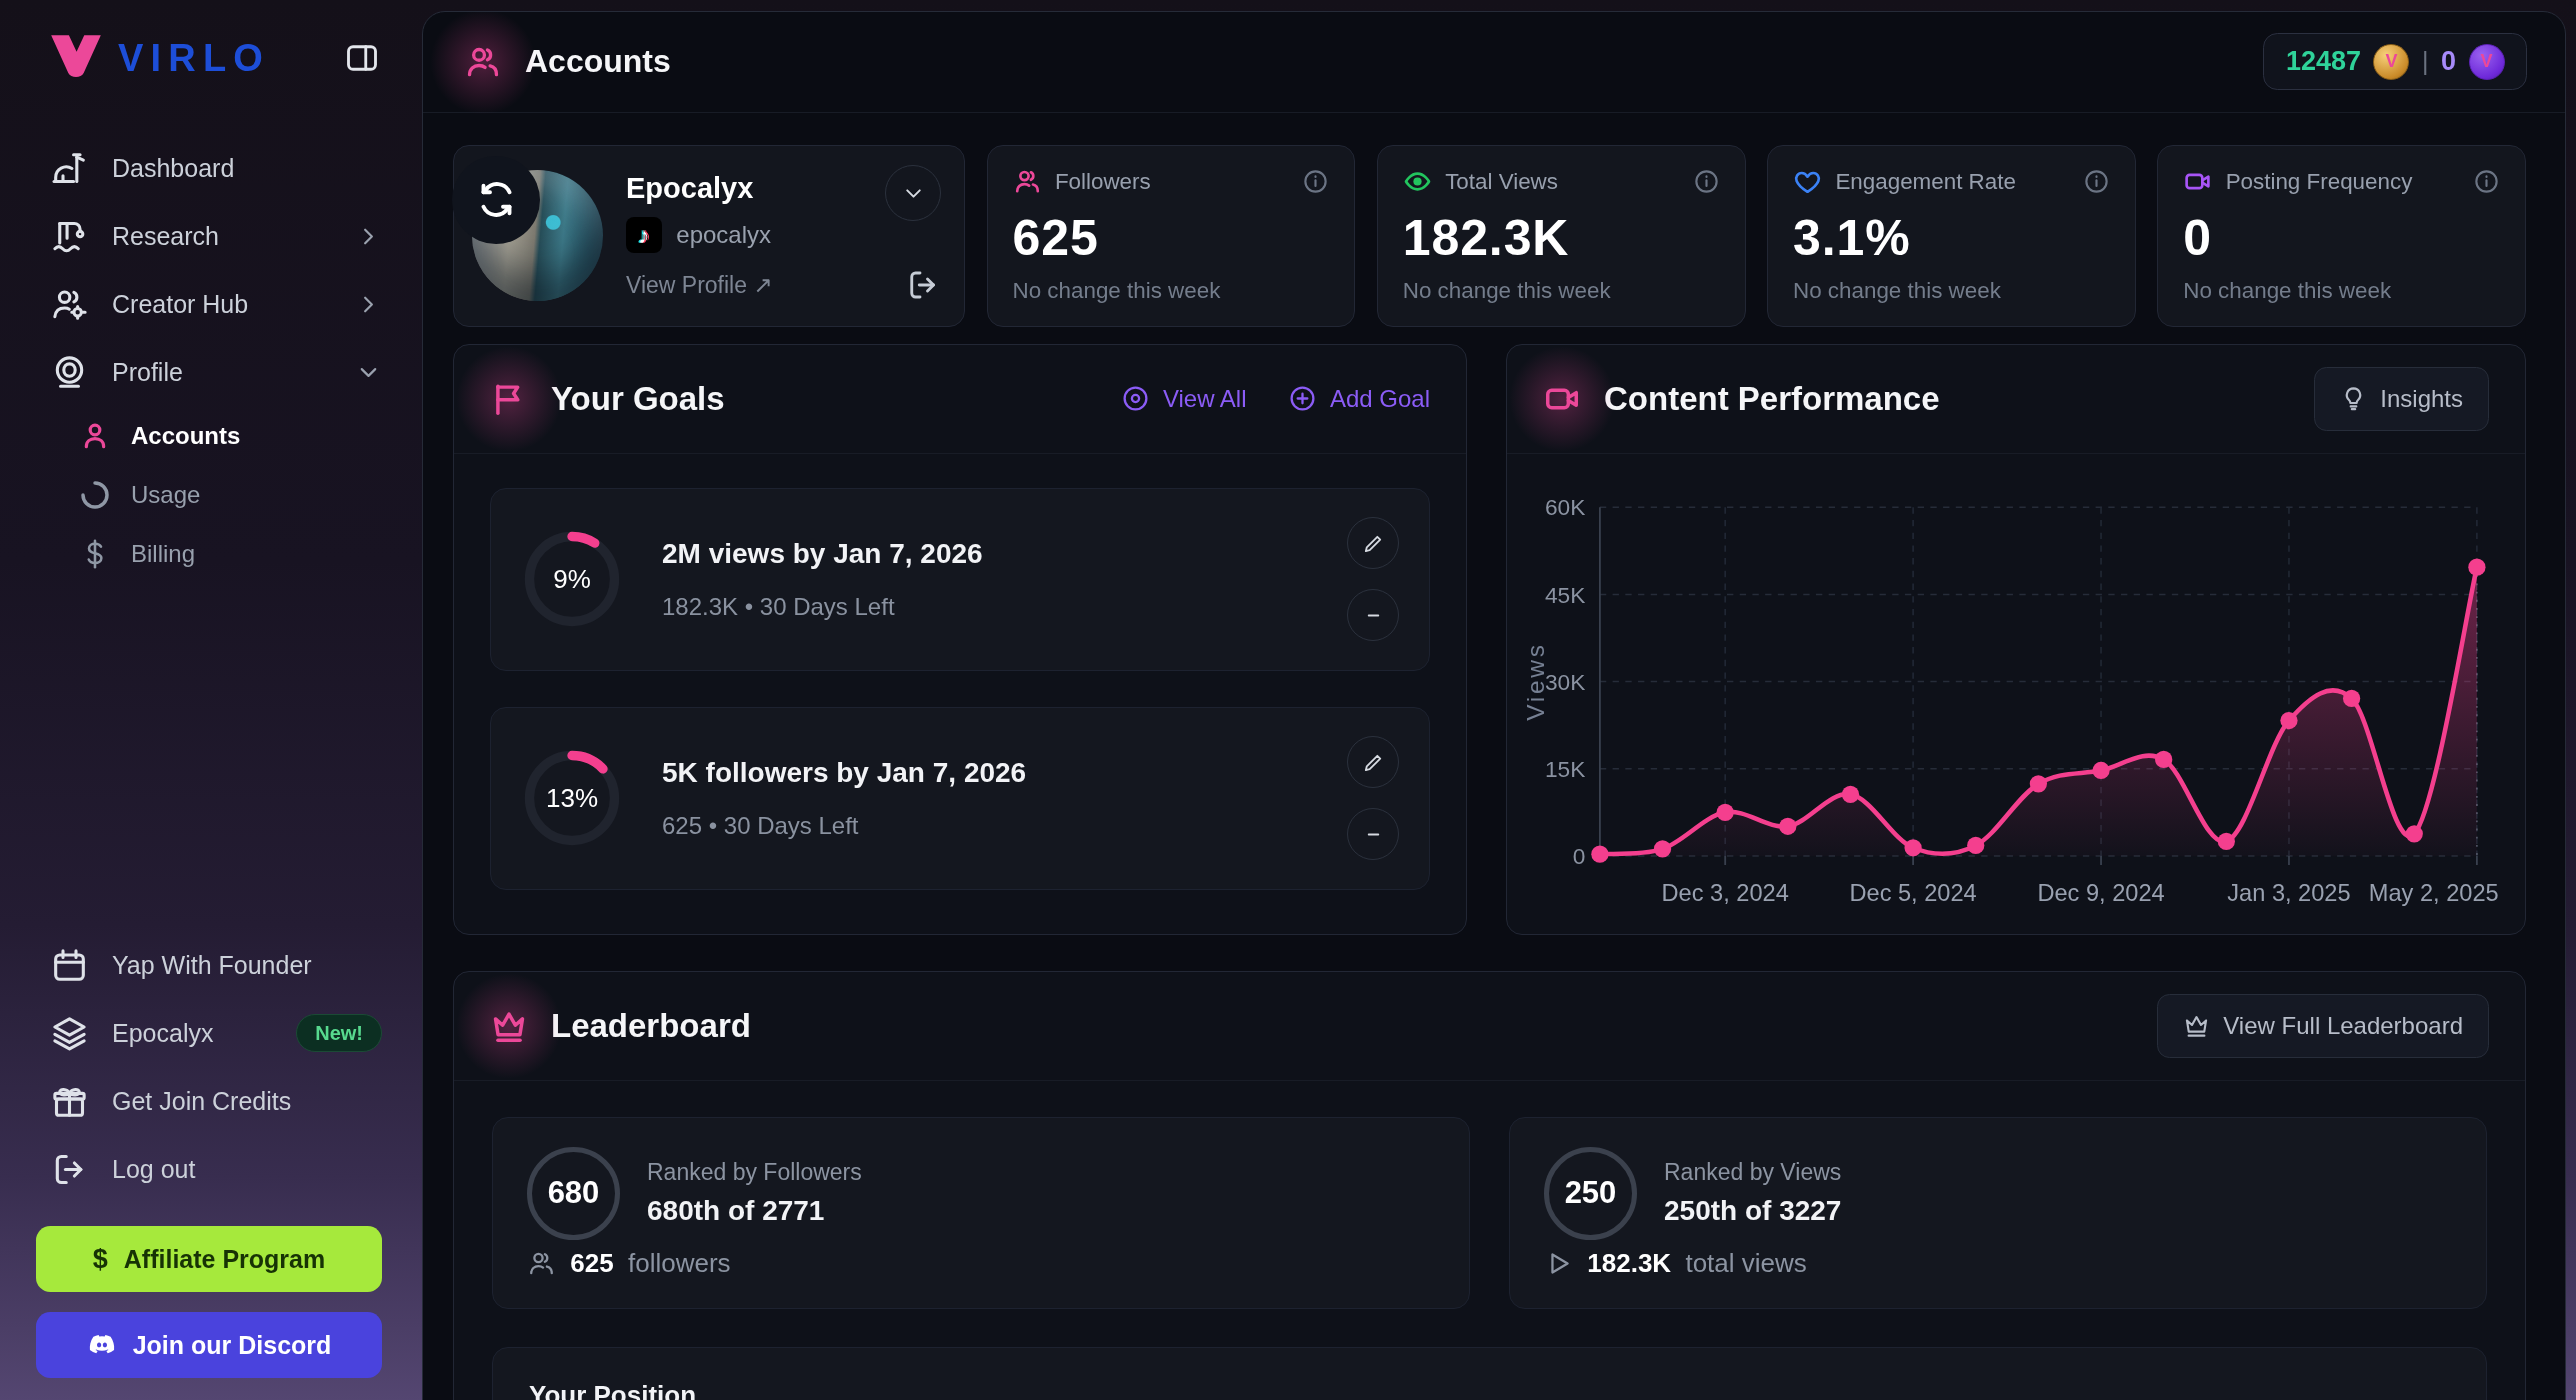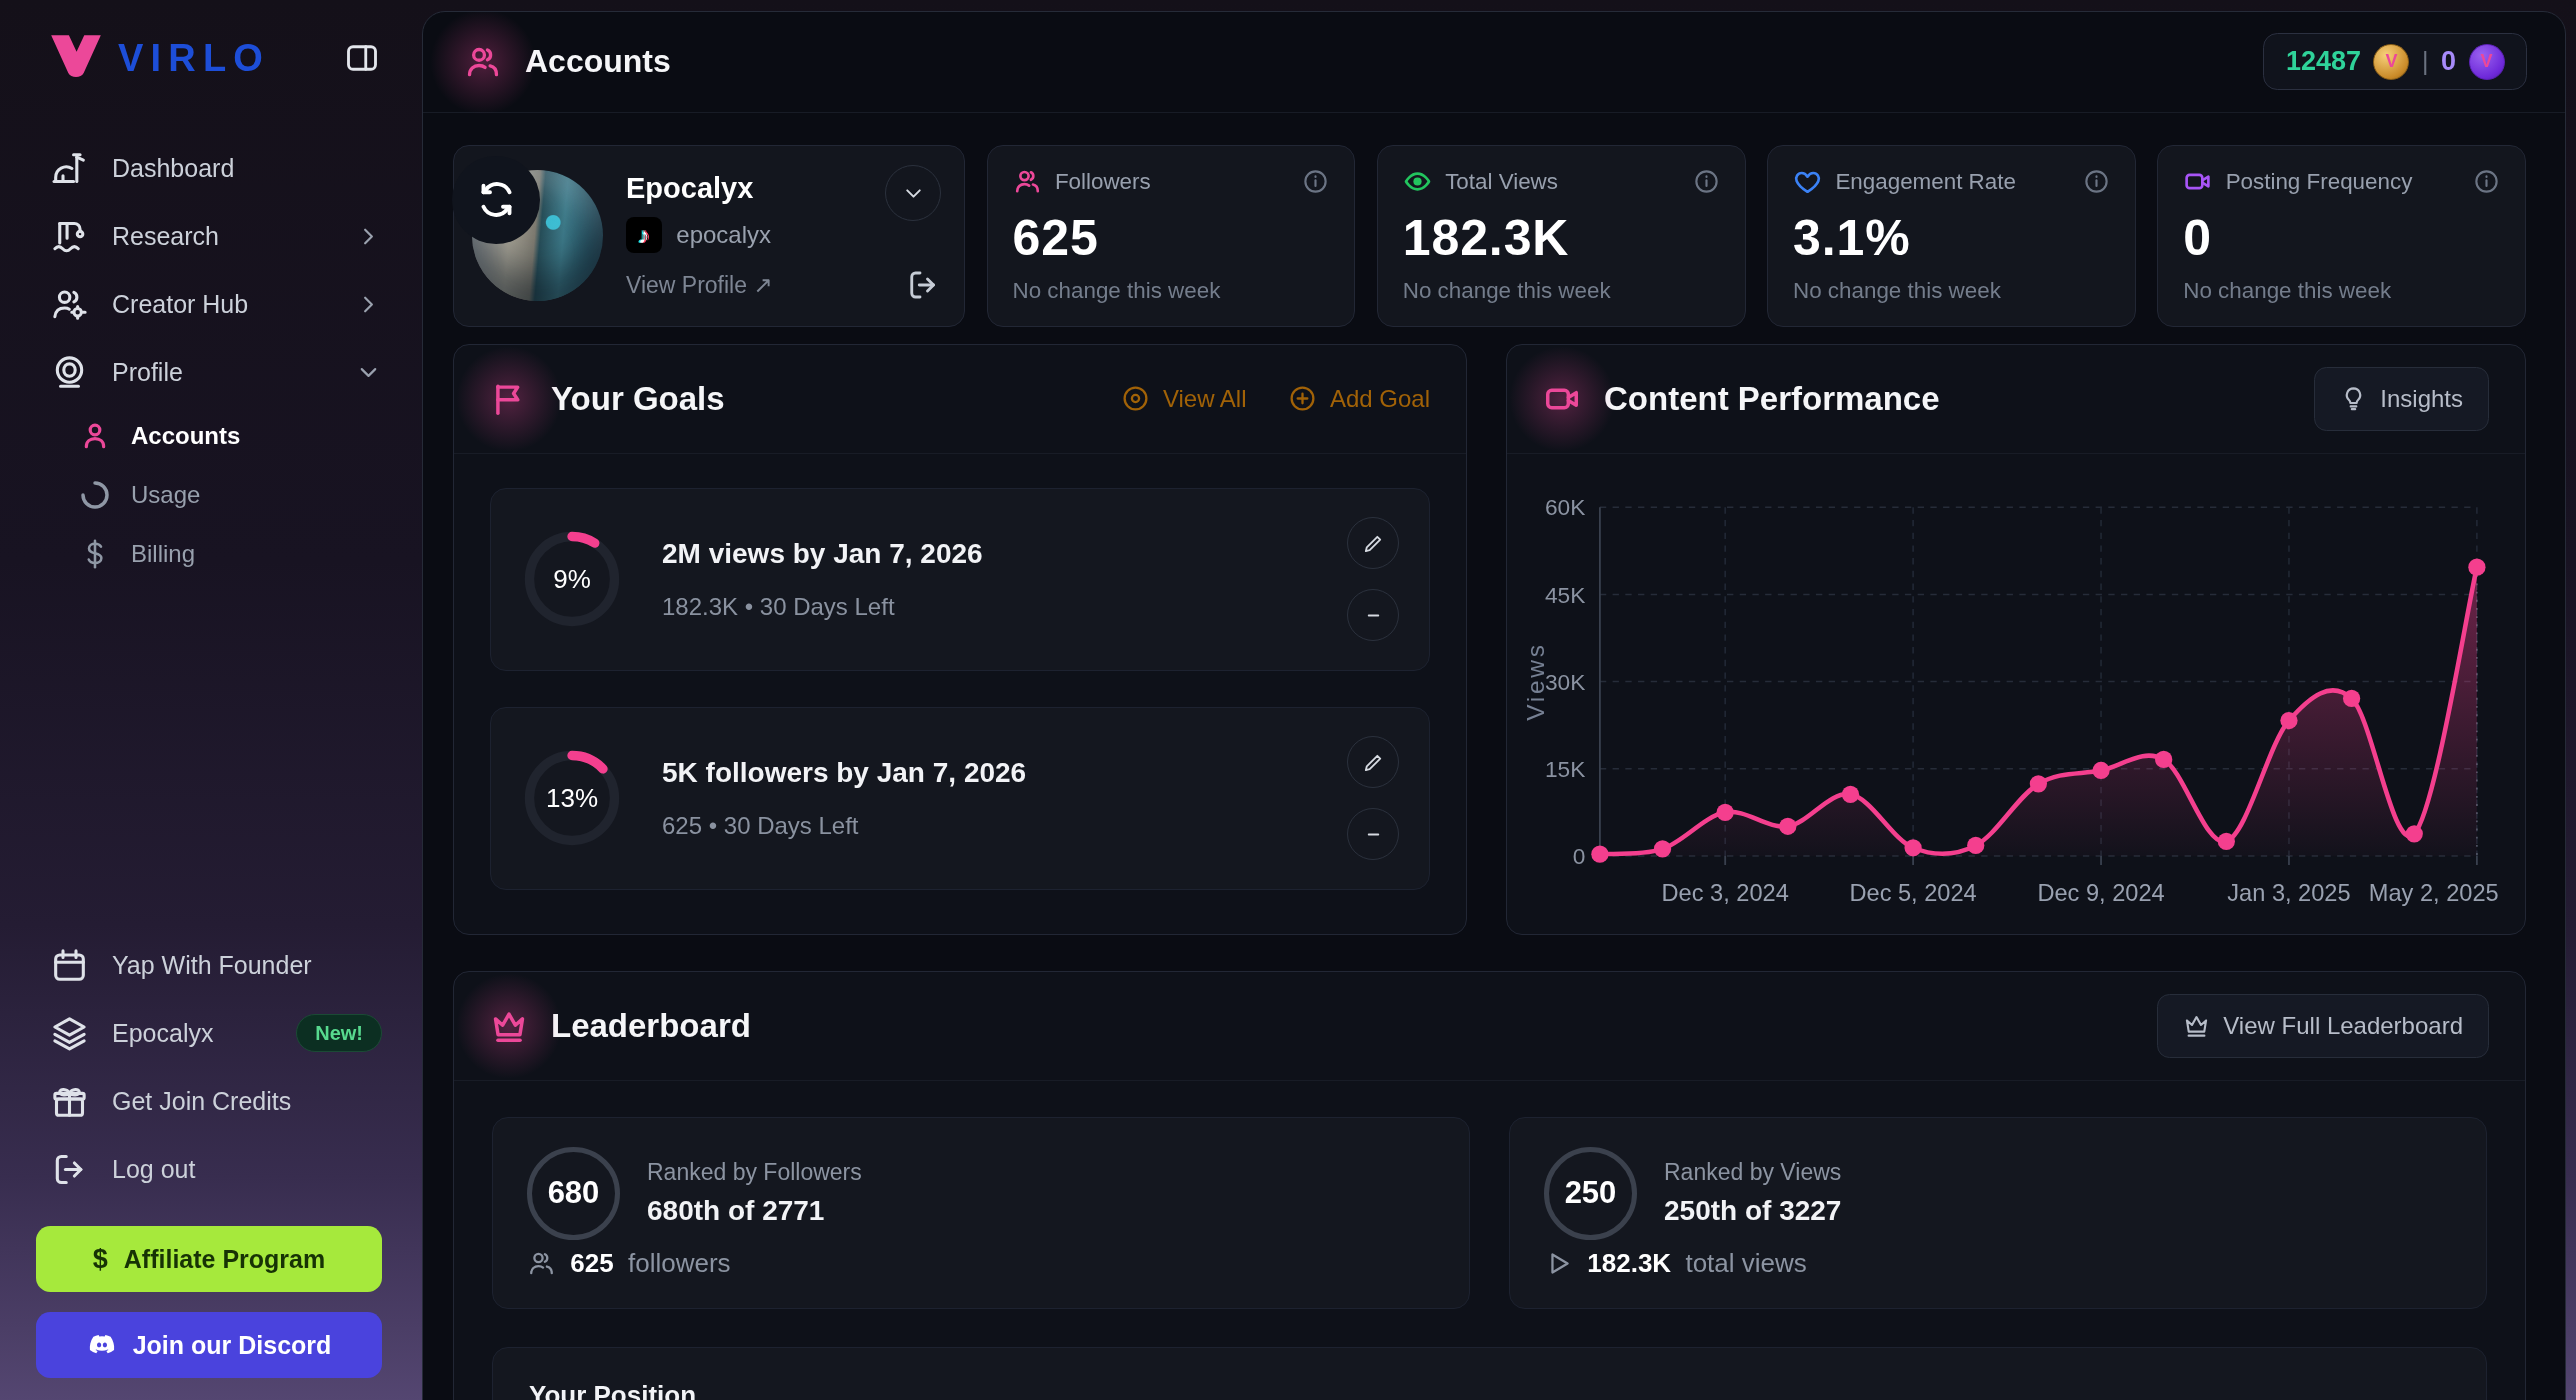--- a/index.html
+++ b/index.html
@@ -87,21 +87,21 @@
   .stat-info { margin-left:auto; width:27px; height:27px; color:#6b7484; cursor:pointer; }
   .stat-value { font-size:50px; font-weight:bold; color:#ffffff; margin-top:12.5px; letter-spacing:0.9px; }
   .stat-sub { font-size:22.4px; color:#747d8c; margin-top:11.6px; }
 
   
   .row2 { display:grid; grid-template-columns:1014px 1fr; gap:39px; height:591px; flex:none; }
   .section-card { display:flex; flex-direction:column; background:#0e1119; }
   .section-header { display:flex; align-items:center; gap:23px; padding:0 36px; height:109px; border-bottom:0.9px solid #181c26; flex:none; }
   .section-header h2 { font-size:33px; font-weight:bold; color:#f5f6f8; }
   .header-actions { margin-left:auto; display:flex; align-items:center; gap:41px; }
-  .link-btn { display:flex; align-items:center; gap:13.4px; background:none; border:none; color:#a16207; font-size:24px; cursor:pointer; font-family:inherit; }
+  .link-btn { display:flex; align-items:center; gap:13.4px; background:none; border:none; color:#8b5cf6; font-size:24px; cursor:pointer; font-family:inherit; }
   .link-btn svg { width:29px; height:29px; }
   .pill-btn { margin-left:auto; display:flex; align-items:center; gap:13.4px; background:#151924; border:0.9px solid #272d3a; border-radius:12.5px; color:#b7bdc9; font-size:24px; padding:0 25px; height:64px; cursor:pointer; font-family:inherit; }
   .pill-btn svg { width:27px; height:27px; }
 
   .goals-list { padding:34px 36px; display:flex; flex-direction:column; gap:36px; }
   .goal-item { background:#14171f; border:0.9px solid #1d2230; border-radius:16px; padding:23px 30px; display:flex; align-items:center; height:183px; }
   .ring-wrap { position:relative; width:102px; height:102px; flex:none; }
   .ring-wrap svg { width:102px; height:102px; }
   .ring-track { stroke:#20242e; }
   .ring-val { stroke:#f43f8e; }

